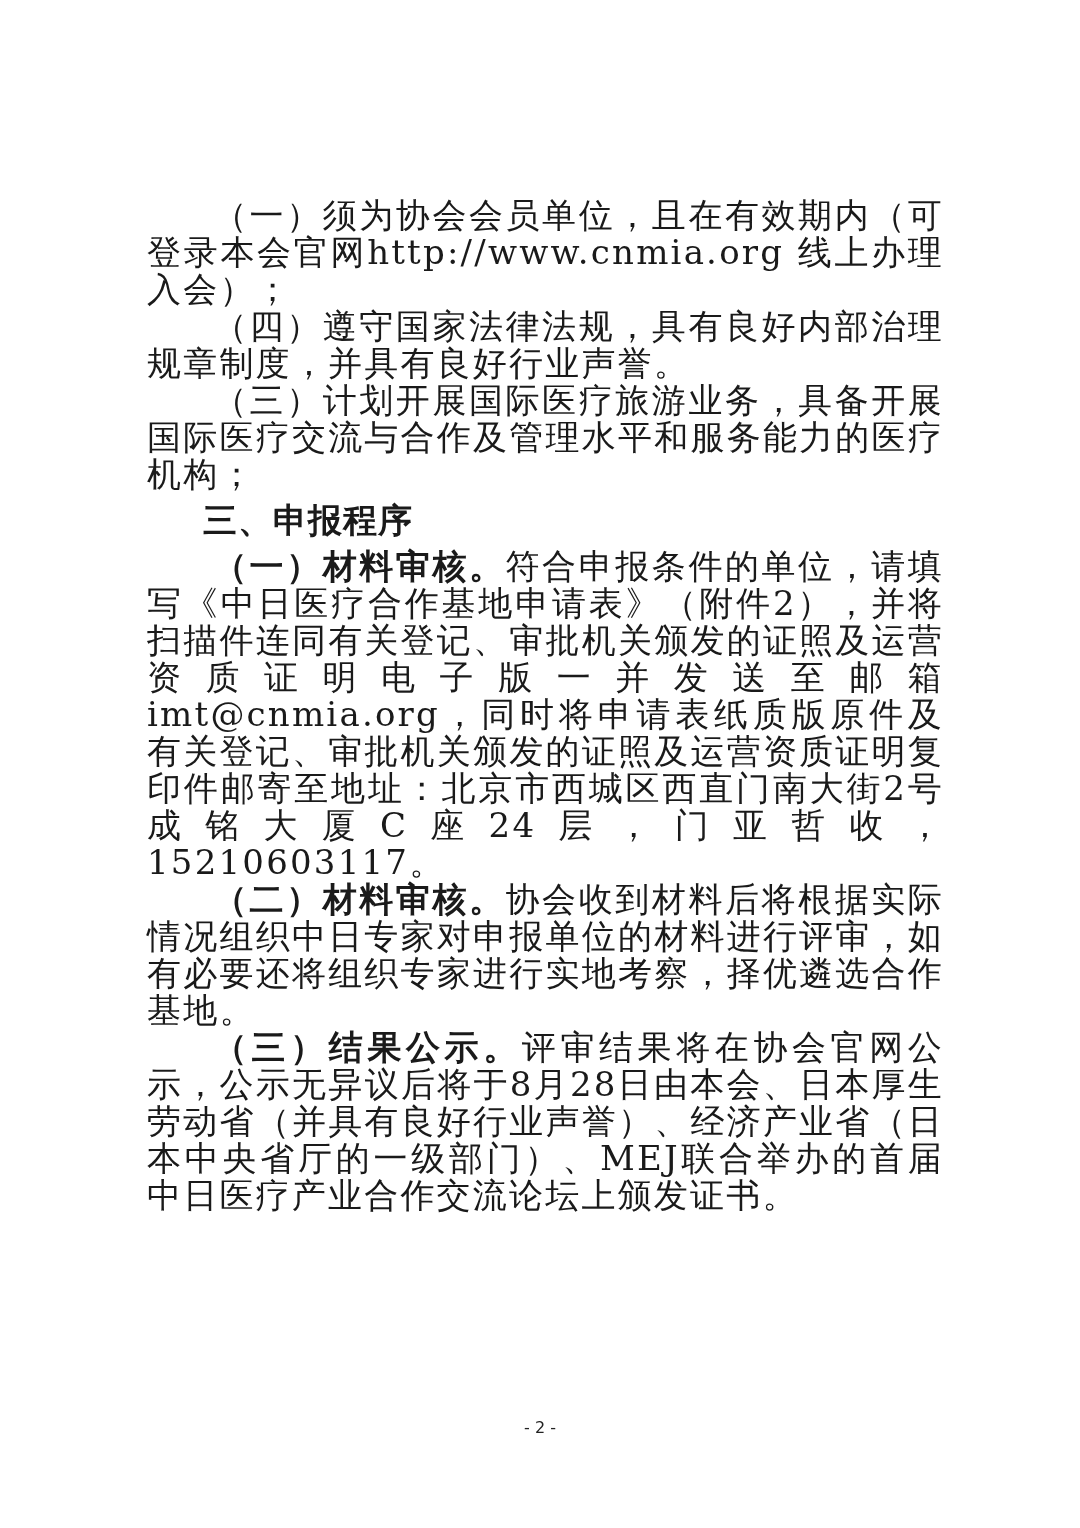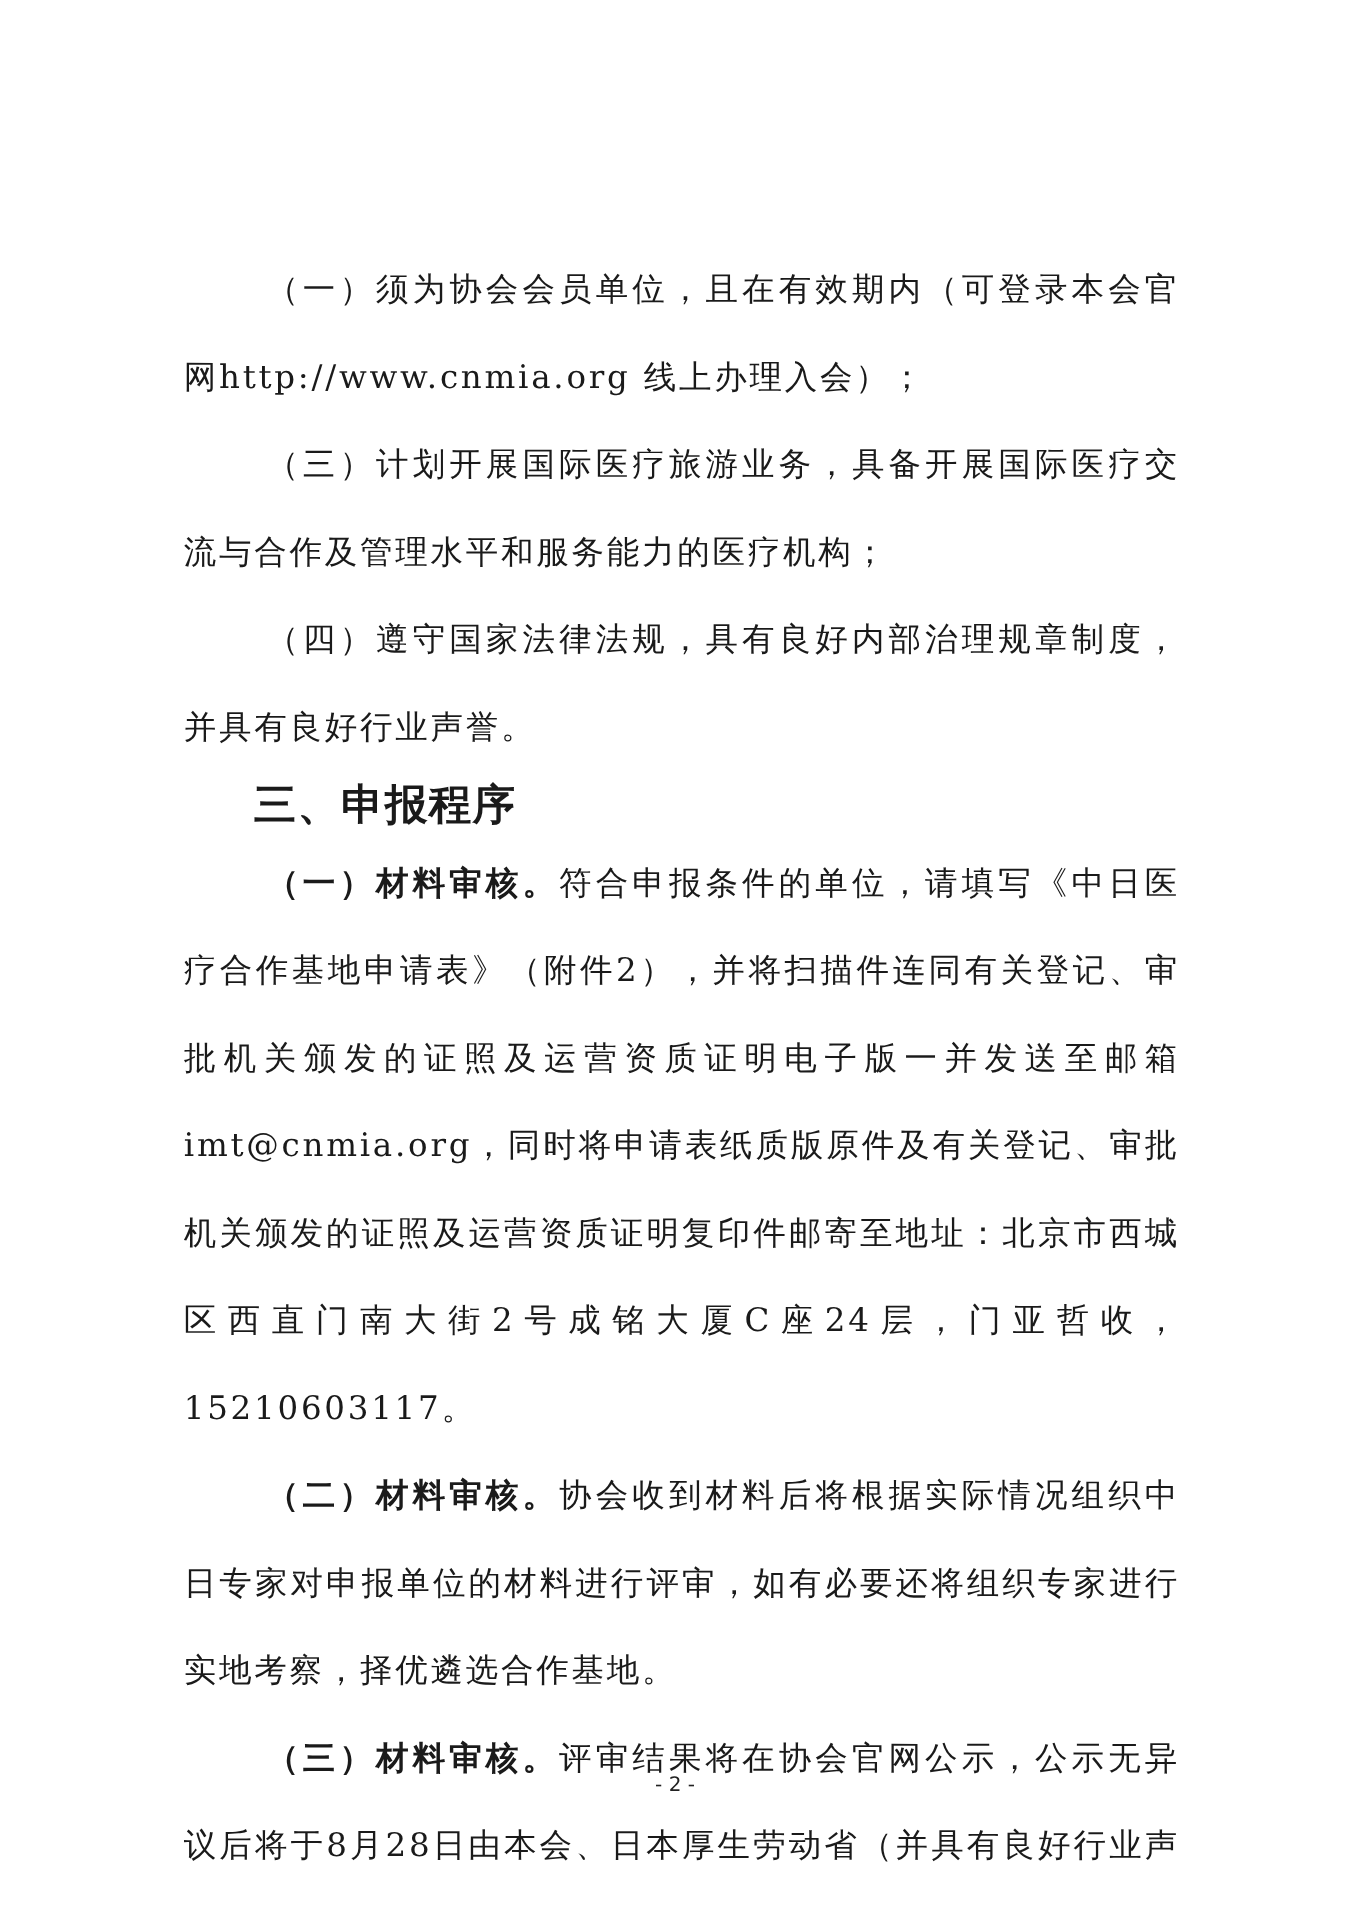--- a/index.html
+++ b/index.html
@@ -15,22 +15,22 @@
       color: #1a1a1a;
       font-family: "DejaVu Serif", "Liberation Serif", serif;
     }
     .page {
       position: absolute;
       left: 147px;
       top: 197px;
       width: 797px;
     }
     .para {
-      font-size: 26px;
-      line-height: 70px;
+      font-size: 34px;
+      line-height: 37px;
       margin: 0;
       text-align: justify;
       text-align-last: left;
       letter-spacing: 2.2px;
       text-indent: 66px;
     }
     .para.tight {
       letter-spacing: 0.6px;
     }
     .heading {
@@ -56,26 +56,26 @@
       font-size: 16px;
       color: #222;
     }
   </style>
 </head>
 <body>
 
 <div class="page">
 
   <p class="para">（一）须为协会会员单位，且在有效期内（可登录本会官网http://www.cnmia.org 线上办理入会）；</p>
+  <p class="para">（四）遵守国家法律法规，具有良好内部治理规章制度，并具有良好行业声誉。</p>
   <p class="para">（三）计划开展国际医疗旅游业务，具备开展国际医疗交流与合作及管理水平和服务能力的医疗机构；</p>
-  <p class="para">（四）遵守国家法律法规，具有良好内部治理规章制度，并具有良好行业声誉。</p>
 
   <h2 class="heading">三、申报程序</h2>
 
   <p class="para"><span class="lead">（一）材料审核。</span><span>符合申报条件的单位，请填写《中日医疗合作基地申请表》（附件2），并将扫描件连同有关登记、审批机关颁发的证照及运营资质证明电子版一并发送至邮箱imt@cnmia.org，同时将申请表纸质版原件及有关登记、审批机关颁发的证照及运营资质证明复印件邮寄至地址：北京市西城区西直门南大街2号成铭大厦C座24层，门亚哲收，15210603117。</span></p>
 
   <p class="para"><span class="lead">（二）材料审核。</span><span>协会收到材料后将根据实际情况组织中日专家对申报单位的材料进行评审，如有必要还将组织专家进行实地考察，择优遴选合作基地。</span></p>
 
-  <p class="para"><span class="lead">（三）材料审核。</span><span>评审结果将在协会官网公示，公示无异议后将于8月28日由本会、日本厚生劳动省（并具有良好行业声誉）、经济产业省（日本中央省厅的一级部门）、MEJ联合举办的首届中日医疗产业合作交流论坛上颁发证书。</span></p>
+  <p class="para"><span class="lead">（三）结果公示。</span><span>评审结果将在协会官网公示，公示无异议后将于8月28日由本会、日本厚生劳动省（并具有良好行业声誉）、经济产业省（日本中央省厅的一级部门）、MEJ联合举办的首届中日医疗产业合作交流论坛上颁发证书。</span></p>
 
 </div>
 
 <div class="page-number">- 2 -</div>
 
 </body></html>

